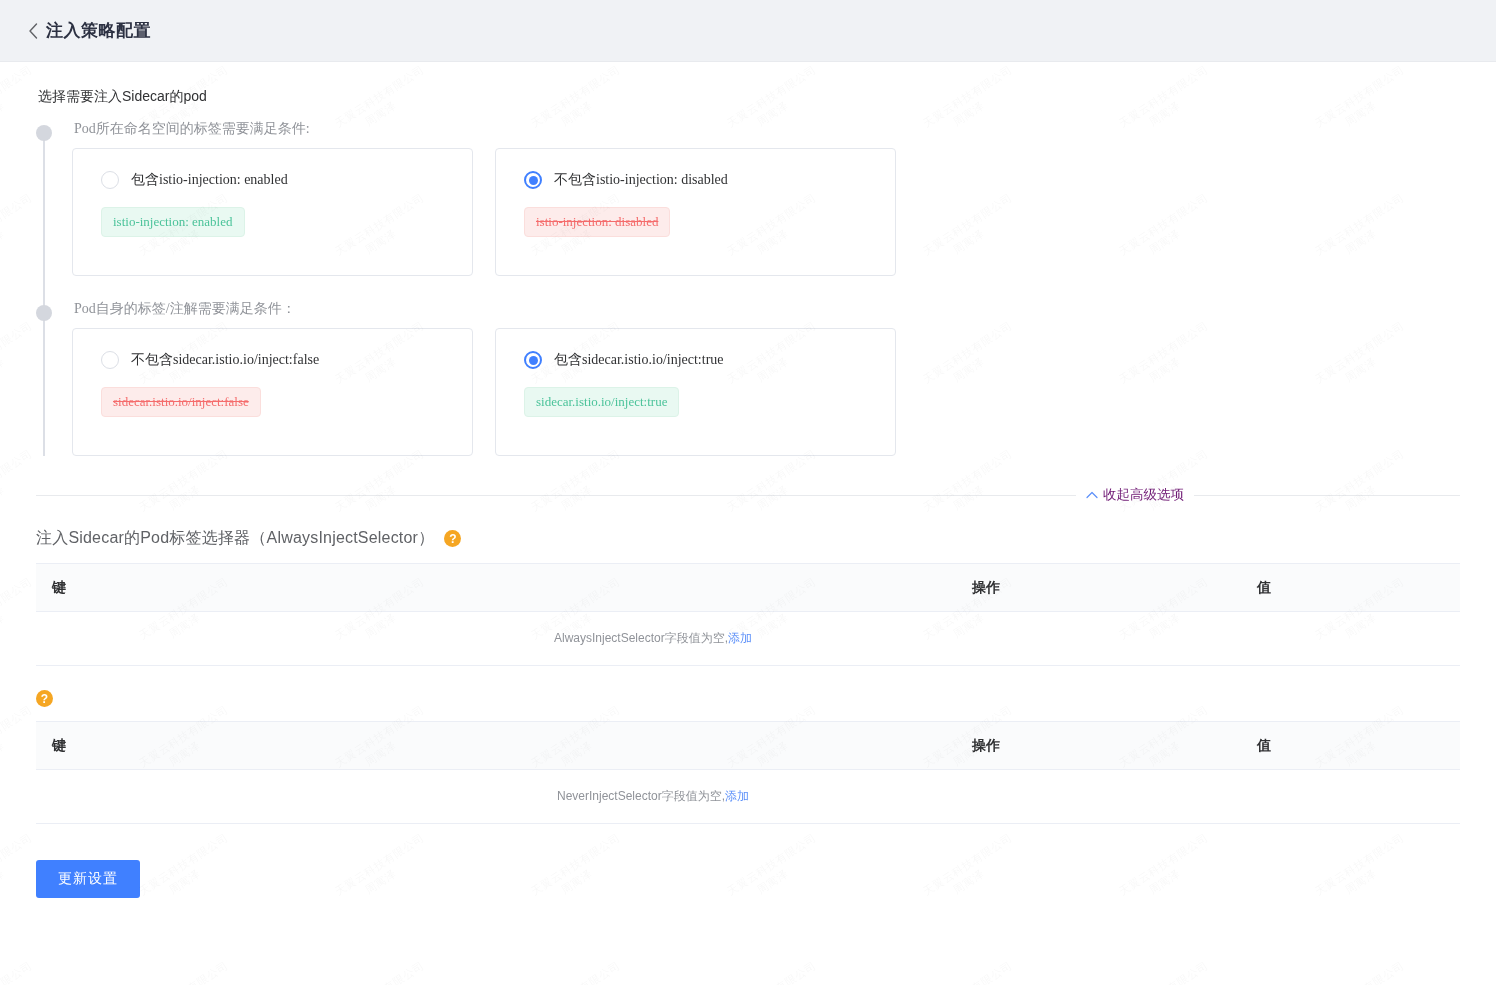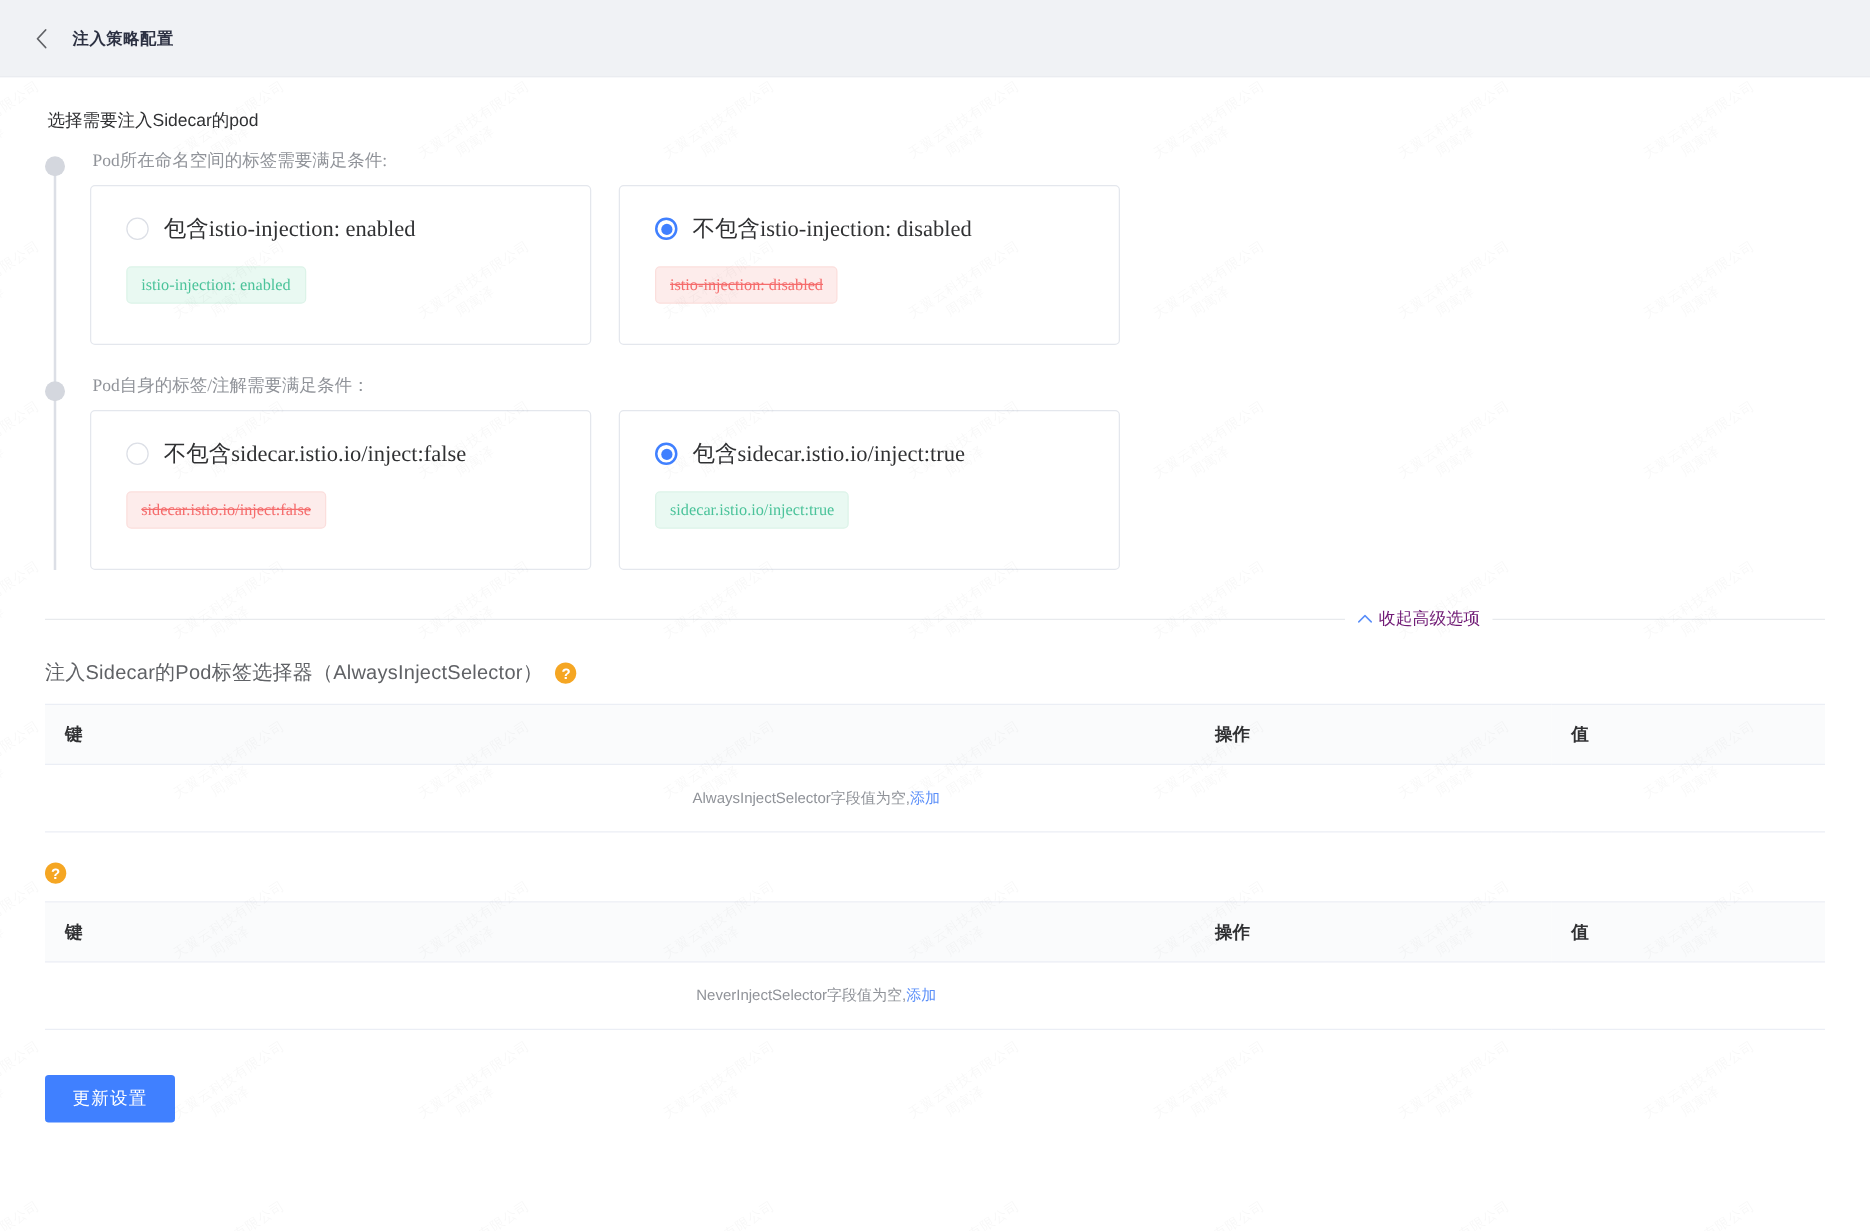--- a/index.html
+++ b/index.html
@@ -51,24 +51,23 @@
     width: 26px;
     height: 26px;
     display: flex;
     align-items: center;
     justify-content: center;
     cursor: pointer;
     color: #606266;
   }
   .back-chevron svg { display: block; }
   .page-title {
-    font-size: 13px;
+    font-size: 17px;
     font-weight: bold;
     color: #2c3142;
-    margin-left: 12px;
     letter-spacing: 0.5px;
   }
 
   
   .content {
     background: #ffffff;
     padding: 26px 36px 0 36px;
     position: relative;
     z-index: 10;
     height: 947px;
@@ -147,21 +146,21 @@
     left: 50%;
     top: 50%;
     width: 9px;
     height: 9px;
     margin-left: -4.5px;
     margin-top: -4.5px;
     border-radius: 50%;
     background: #4080ff;
   }
   .opt-text {
-    font-size: 18px;
+    font-size: 14px;
     color: #303133;
   }
   .tag {
     display: inline-block;
     margin-top: 18px;
     padding: 5px 11px;
     border-radius: 4px;
     font-size: 13px;
     line-height: 18px;
   }

